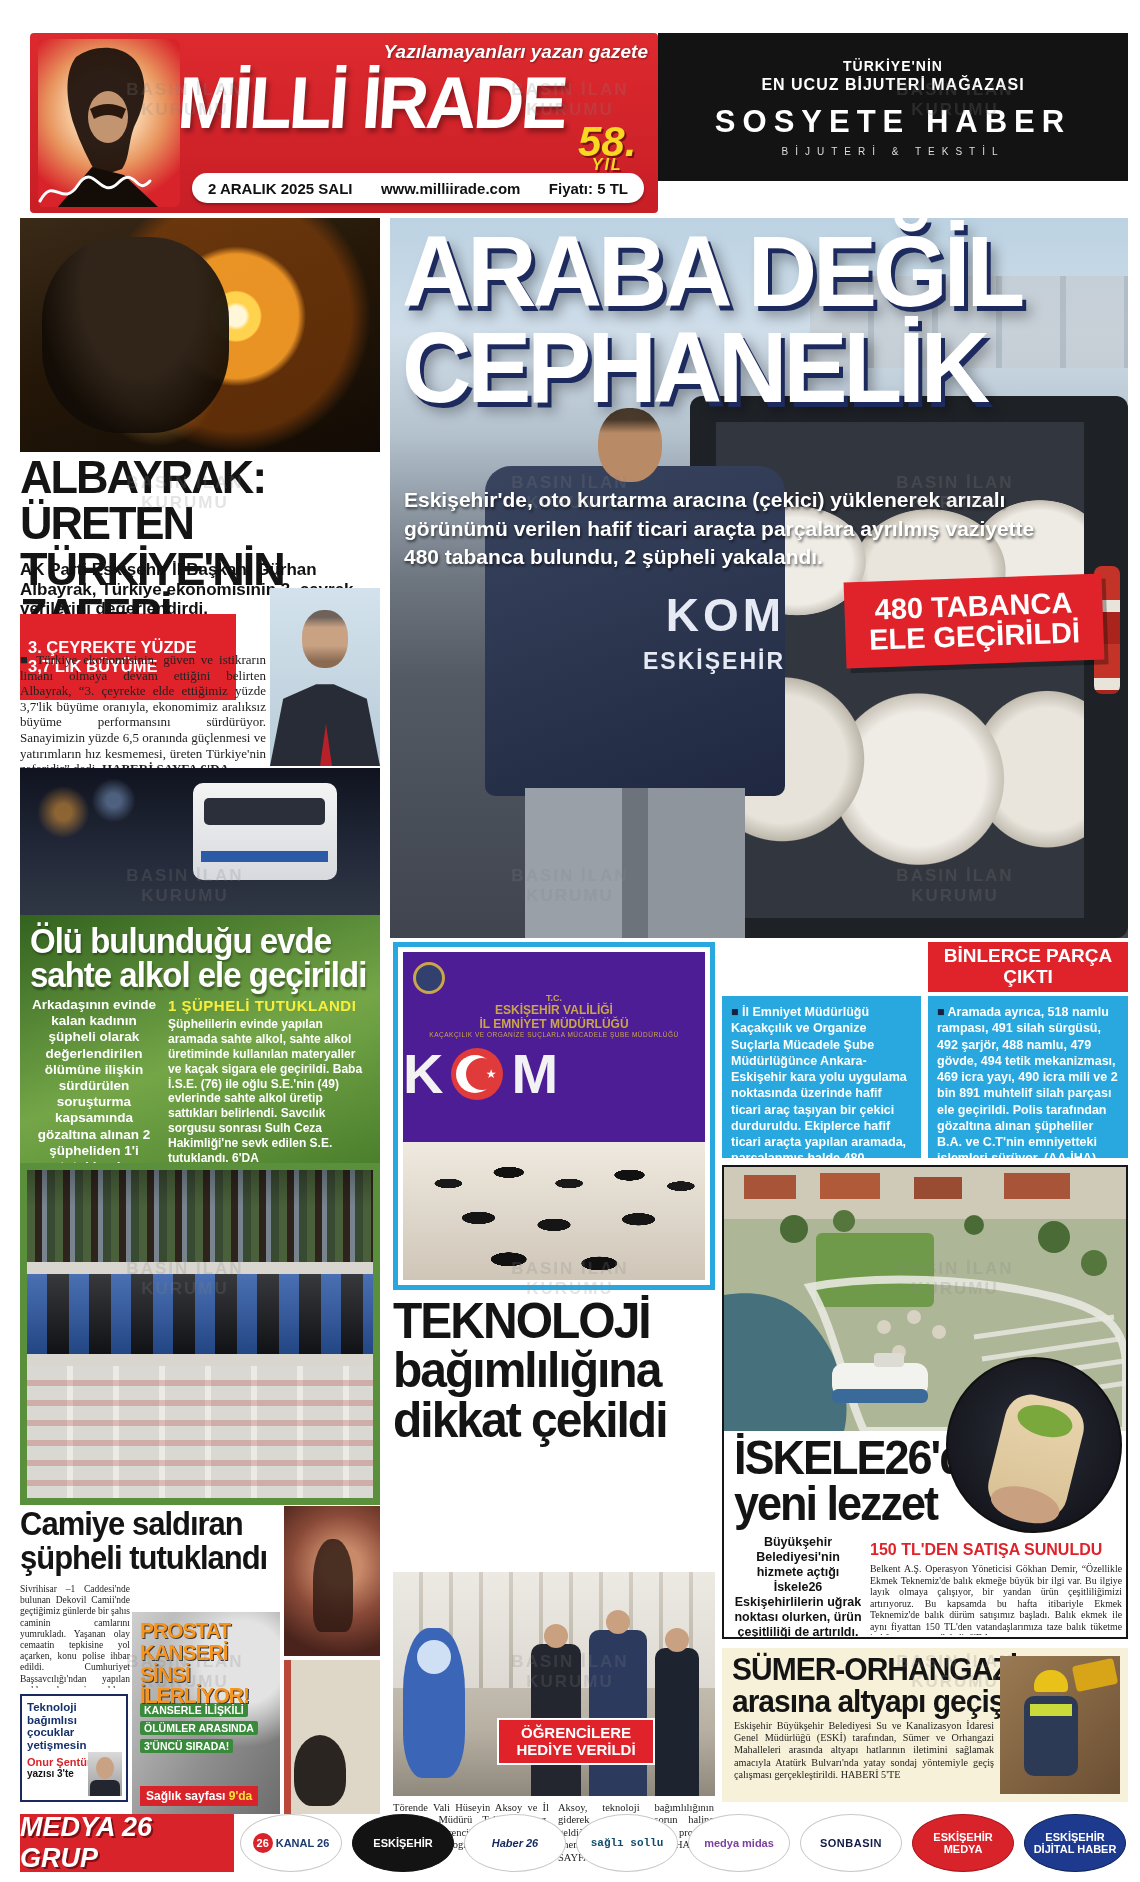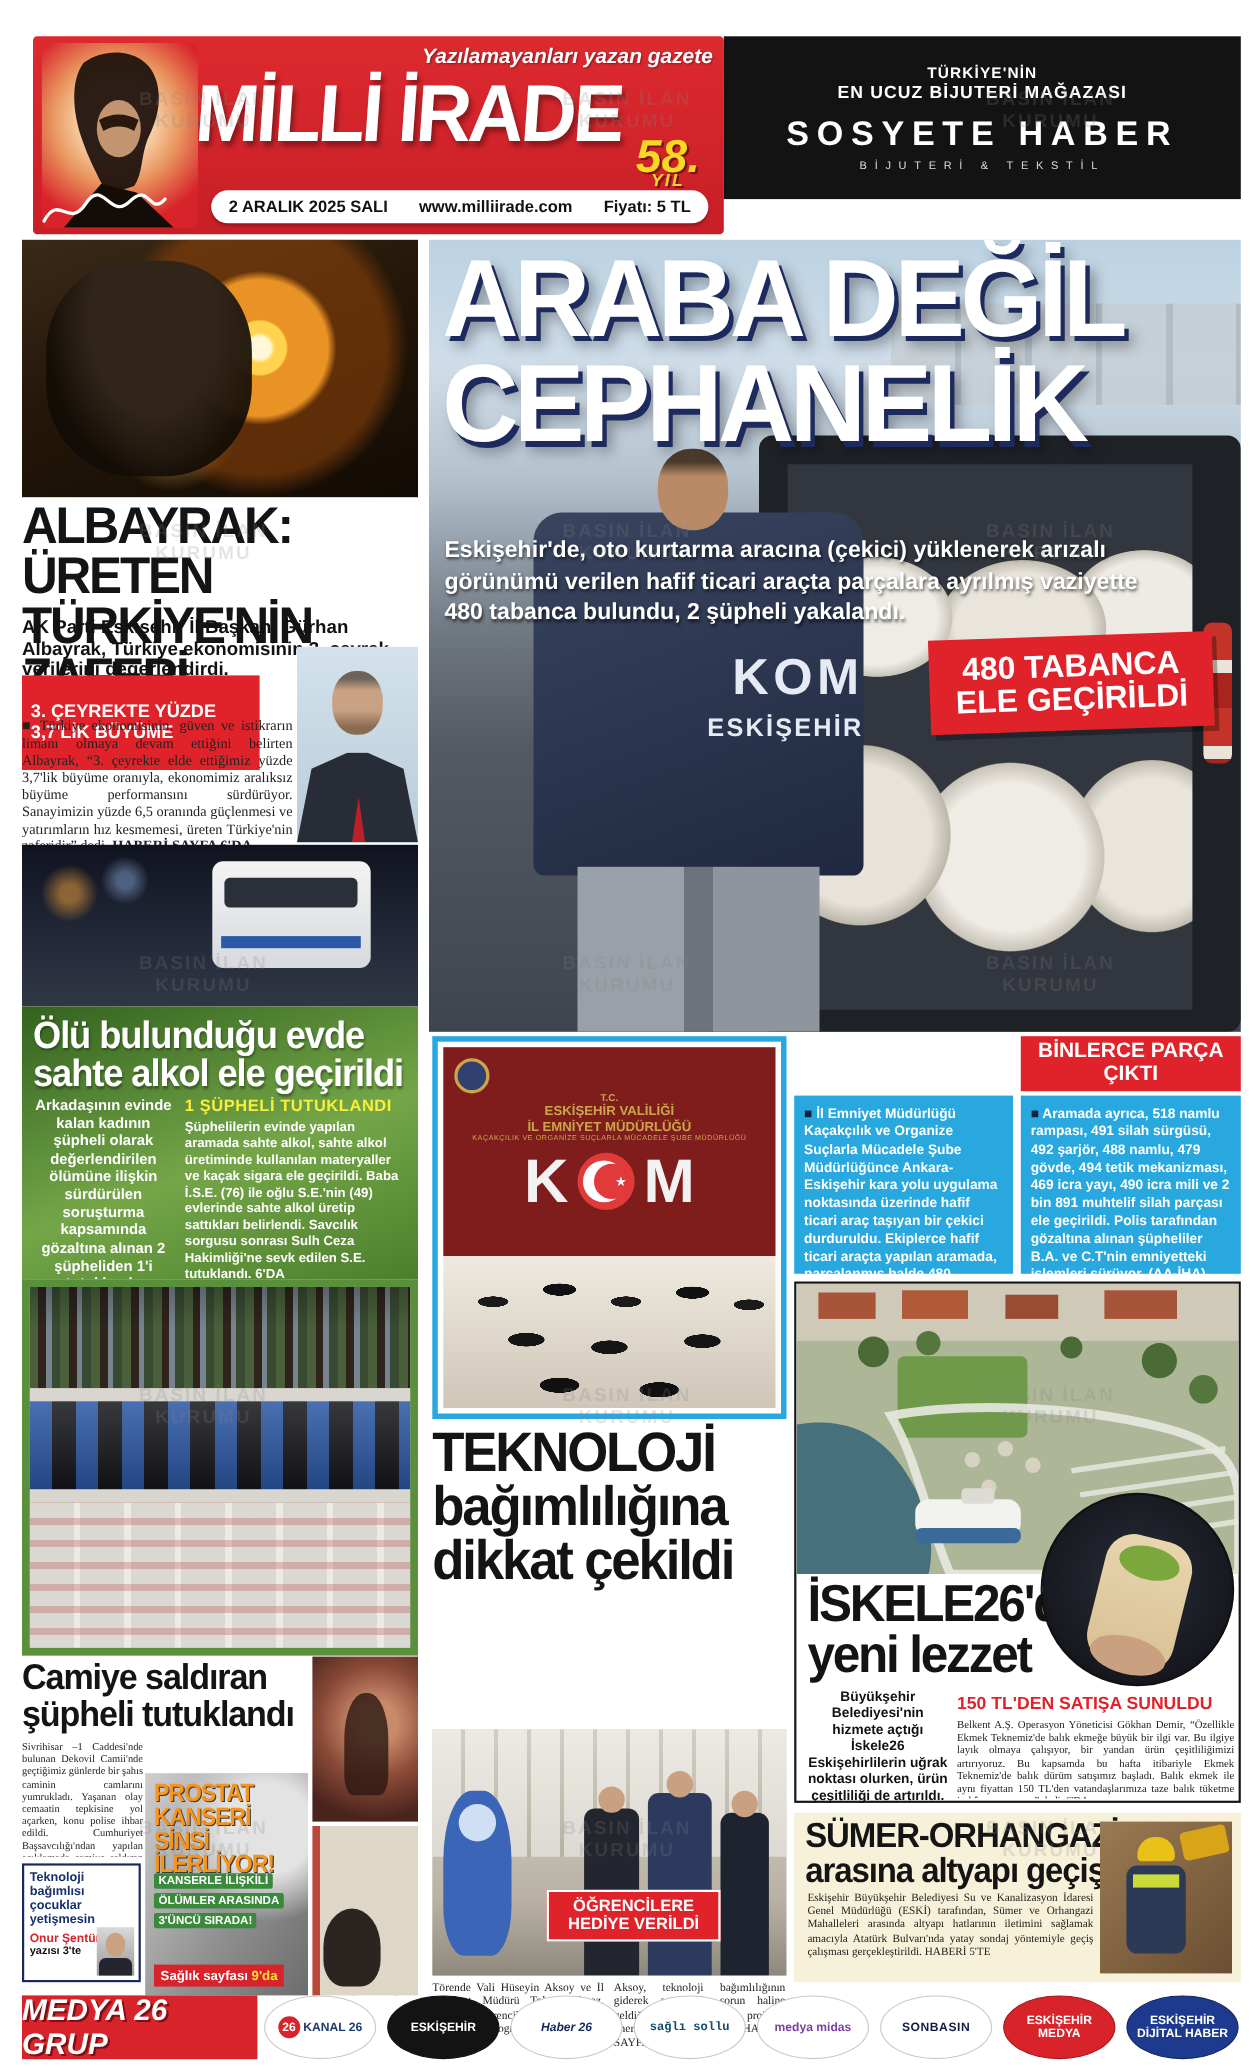--- a/index.html
+++ b/index.html
@@ -159,21 +159,21 @@
   .rh1{left:722px;top:942px;width:199px;height:50px;}
   .rh2{left:928px;top:942px;width:200px;height:50px;}
   .cyan{background:#29a8e0;color:#fff;font-weight:700;font-size:12.5px;line-height:1.3;
         padding:8px 9px;box-sizing:border-box;}
   .cy1{left:722px;top:996px;width:199px;height:162px;}
   .cy2{left:928px;top:996px;width:200px;height:162px;}
   .cyan .blt::before{content:'■ ';color:#14223f;}
 
   .kom{left:393px;top:942px;width:322px;height:348px;border:5px solid #29a8e0;background:#fff;
        box-sizing:border-box;padding:5px;}
-  .kom-board{height:58%;background:#7f1d1d;display:flex;flex-direction:column;align-items:center;
+  .kom-board{height:58%;background:#4c1d95;display:flex;flex-direction:column;
              justify-content:center;color:#caa54c;text-align:center;position:relative;}
   .kom-board .l1{font-size:9px;font-weight:700;}
   .kom-board .l2{font-size:12px;font-weight:900;}
   .kom-board .l3{font-size:12px;font-weight:900;}
   .kom-board .l4{font-size:6.5px;letter-spacing:.5px;}
   .kom-logo{display:flex;align-items:center;gap:8px;margin-top:8px;}
   .kom-logo .k{color:#f2f2f2;font-weight:900;font-size:56px;line-height:1;}
   .cres{width:52px;height:52px;border-radius:50%;background:#e03a3a;position:relative;overflow:hidden;}
   .cres::before{content:'';position:absolute;width:38px;height:38px;border-radius:50%;background:#fff;left:5px;top:7px;}
   .cres::after{content:'';position:absolute;width:32px;height:32px;border-radius:50%;background:#e03a3a;left:15px;top:10px;}

